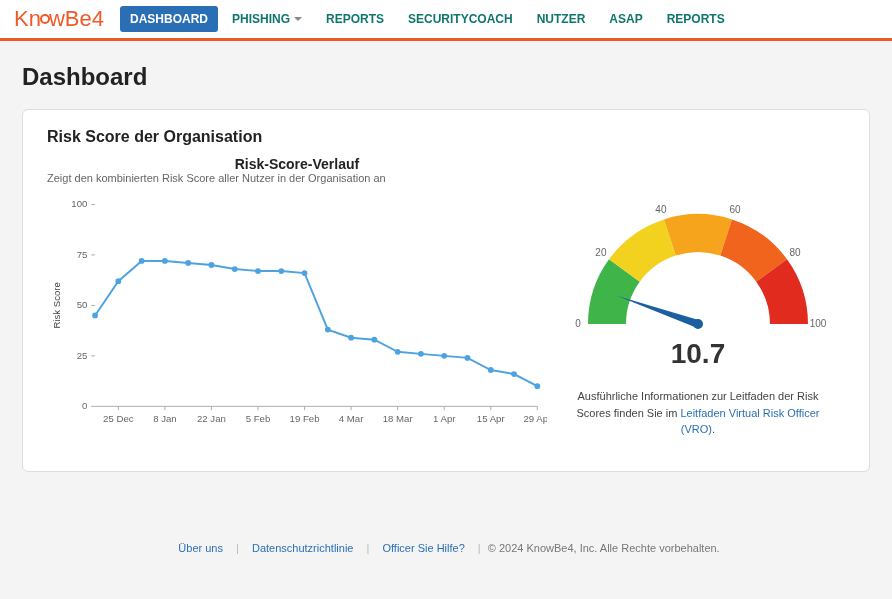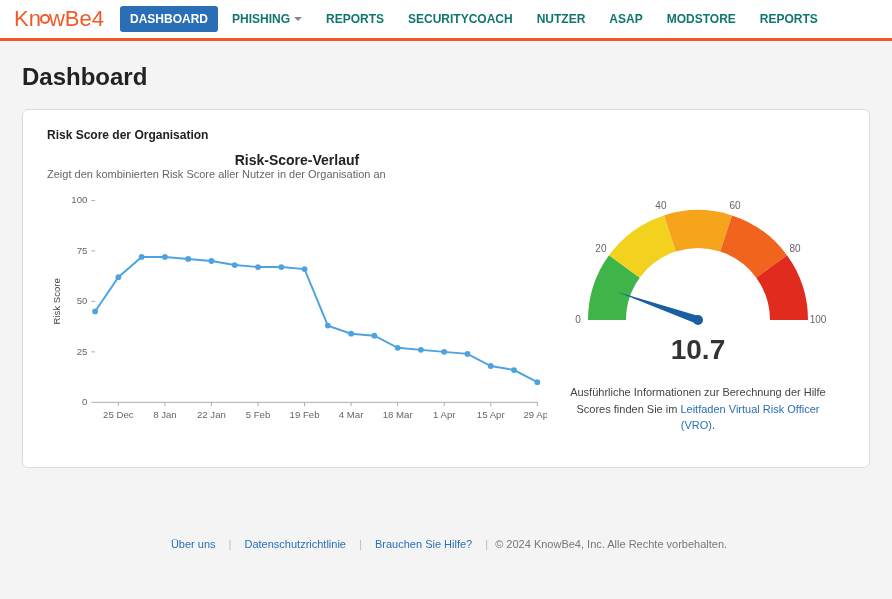--- a/index.html
+++ b/index.html
@@ -7,21 +7,21 @@
 .topbar{background:#fff;border-bottom:3px solid #f05a28;display:flex;align-items:center;padding:6px 14px;gap:16px}
 .logo{color:#f05a28;font-size:22px;font-weight:400;letter-spacing:0}
 .logo .ball{display:inline-block;width:10px;height:10px;border:2px solid #f05a28;border-radius:50%;position:relative;top:-2px;margin:0 -1px}
 .nav{display:flex;gap:4px;flex-wrap:wrap}
 .nav-item{padding:6px 10px;font-size:12px;font-weight:700;color:#0f766e;cursor:pointer;border-radius:3px;display:flex;align-items:center;gap:4px}
 .nav-item.active{background:#2a6fb5;color:#fff}
 .caret{display:inline-block;width:0;height:0;border-left:4px solid transparent;border-right:4px solid transparent;border-top:4px solid #888}
 .page{padding:14px 22px 40px}
 .page-title{font-size:24px;font-weight:700;color:#222;margin:8px 0 18px}
 .card{background:#fff;border:1px solid #ddd;border-radius:6px;padding:18px 24px 28px}
-.card-title{font-size:12px;font-weight:700;margin-bottom:10px;color:#222}
+.card-title{font-size:16px;font-weight:700;margin-bottom:10px;color:#222}
 .chart-row{display:flex;gap:4px}
 .chart-left{flex:1.7}
 .chart-right{flex:1;text-align:center;display:flex;flex-direction:column;align-items:center;justify-content:flex-start;padding-top:28px}
 .chart-title{text-align:center;font-weight:700;font-size:14px;color:#222}
 .chart-sub{font-size:11px;color:#666;margin-bottom:6px}
 .axis-label{font-size:10px;fill:#666}
 .ylabel{font-size:10px;fill:#444}
 .gauge-val{font-size:28px;font-weight:700;color:#333;margin-top:-6px}
 .gauge-desc{font-size:11px;color:#444;margin-top:18px;line-height:1.5;max-width:260px}
 .gauge-desc a{color:#2a6fb5;text-decoration:none}
@@ -35,21 +35,20 @@
 
 <div class="topbar">
   <div class="logo">Kn<span class="ball"></span>wBe4</div>
   <div class="nav" id="nav">
       <div class="nav-item active">DASHBOARD</div>
       <div class="nav-item">PHISHING<span class="caret"></span></div>
       <div class="nav-item">REPORTS</div>
       <div class="nav-item">SECURITYCOACH</div>
       <div class="nav-item">NUTZER</div>
       <div class="nav-item">ASAP</div>
-      <div class="nav-item">MODSTORE</div>
       <div class="nav-item">REPORTS</div>
     </div>
 </div>
 
 <div class="page">
   <h1 class="page-title">Dashboard</h1>
 
   <div class="card">
     <div class="card-title">Risk Score der Organisation</div>
 
@@ -125,28 +124,28 @@
             <text x="32.91796067500631" y="72.46576972490321" text-anchor="middle" class="tick-label">20</text>
             <text x="92.91796067500633" y="28.873218044581563" text-anchor="middle" class="tick-label">40</text>
             <text x="167.0820393249937" y="28.873218044581577" text-anchor="middle" class="tick-label">60</text>
             <text x="227.0820393249937" y="72.46576972490323" text-anchor="middle" class="tick-label">80</text>
             <text x="250" y="143" text-anchor="middle" class="tick-label">100</text>
             <polygon points="128.68057834056458,143.7761258565642 131.31942165943542,136.2238741434358 48.813294083869735,111.63243432213865" fill="#1a5fa0"></polygon>
             <circle cx="130" cy="140" r="5" fill="#1a5fa0"></circle>
           </svg>
         <div class="gauge-val">10.7</div>
         <div class="gauge-desc">
-          <span>Ausführliche Informationen zur Berechnung der Hilfe Scores finden Sie im </span><a href="#">Leitfaden Virtual Risk Officer (VRO)</a><span>.</span>
+          <span>Ausführliche Informationen zur Leitfaden der Risk Scores finden Sie im </span><a href="#">Leitfaden Virtual Risk Officer (VRO)</a><span>.</span>
         </div>
       </div>
     </div>
   </div>
 </div>
 
 <div class="footer">
   <a href="#">Über uns</a>
   <span class="sep">|</span>
   <a href="#">Datenschutzrichtlinie</a>
   <span class="sep">|</span>
-  <a href="#">Brauchen Sie Hilfe?</a>
+  <a href="#">Officer Sie Hilfe?</a>
   <span class="sep">|</span>
   <span>© 2024 KnowBe4, Inc. Alle Rechte vorbehalten.</span>
 </div>
 
 </body></html>

